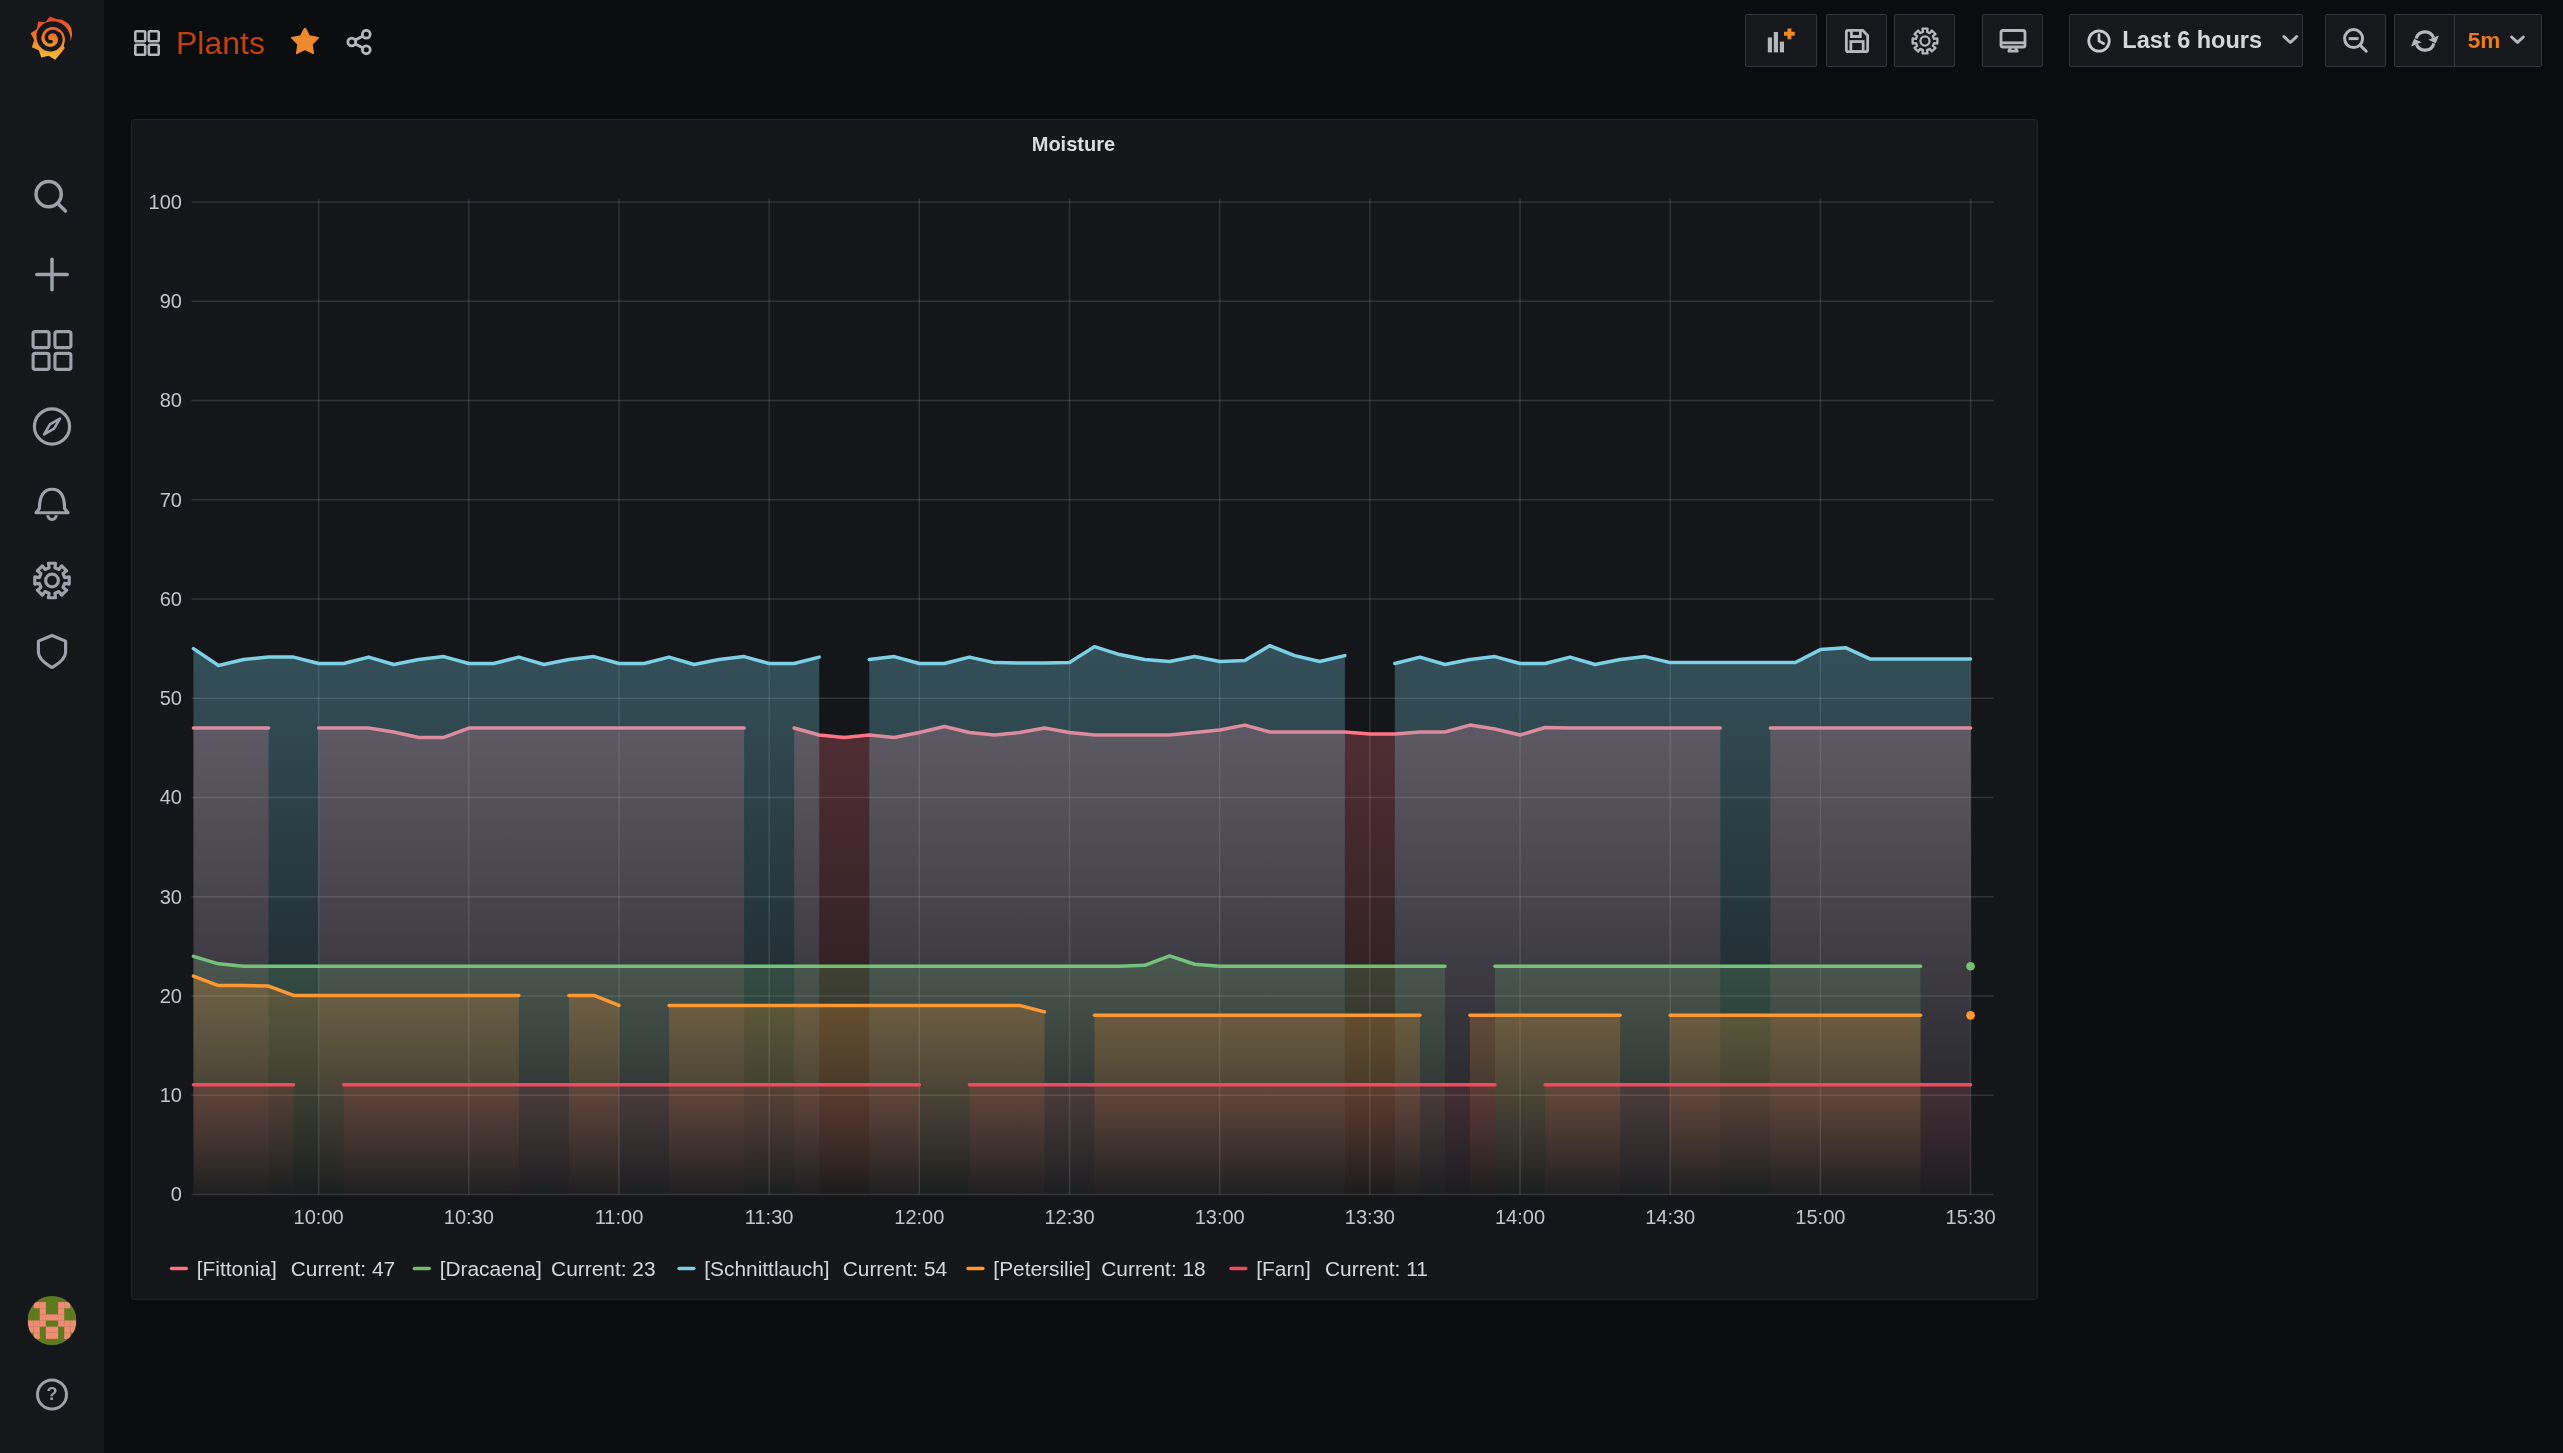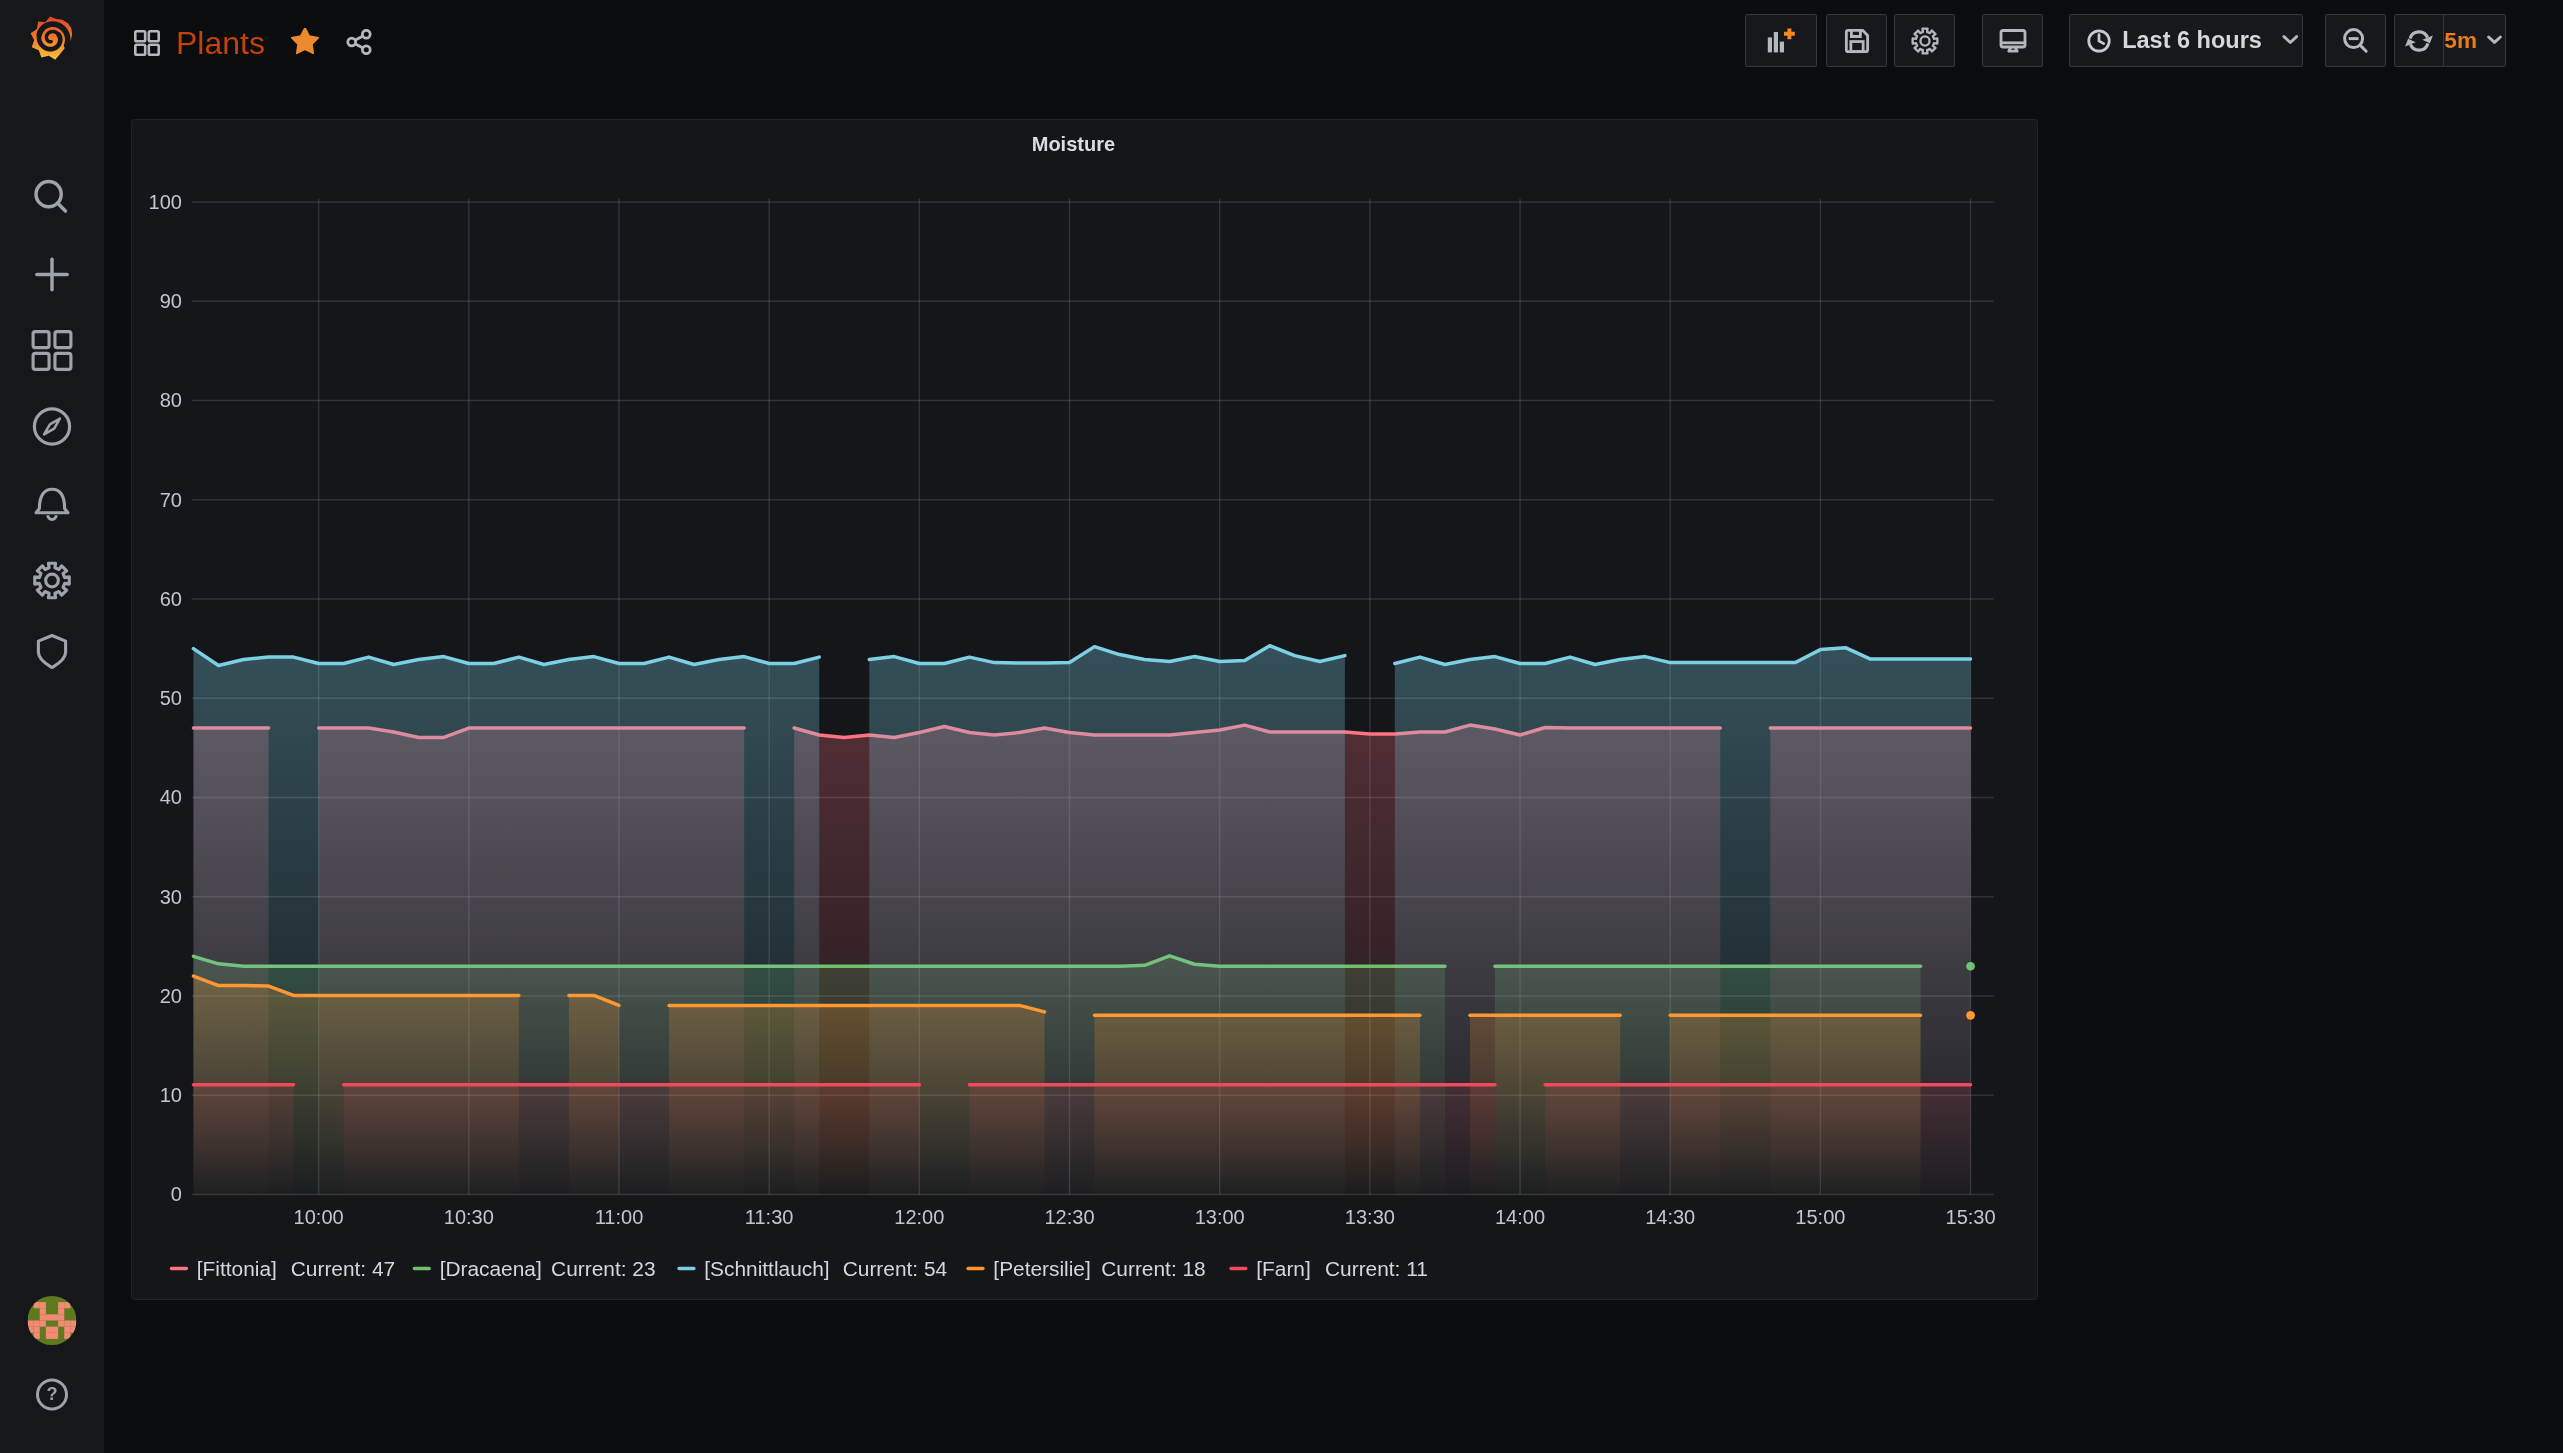--- a/index.html
+++ b/index.html
@@ -123,38 +123,38 @@
       <circle cx="17.0" cy="17.0" r="5.1408" fill="none" stroke="#b4b7bd" stroke-width="2.6"></circle>
     </svg>
   </div>
 <div class="btn" style="left:1982px;width:61px">
     <svg width="30" height="30" viewBox="0 0 34 34" style="">
       <rect x="3.4000000000000004" y="5.1" width="27.200000000000003" height="18.700000000000003" rx="2.3800000000000003" fill="none" stroke="#b4b7bd" stroke-width="3.2"></rect>
       <line x1="4.08" y1="19.040000000000003" x2="29.92" y2="19.040000000000003" stroke="#b4b7bd" stroke-width="3.2"></line>
       <path d="M 14.28 24.48 L 12.24 28.56 L 21.76 28.56 L 19.72 24.48" fill="none" stroke="#b4b7bd" stroke-width="3.2" stroke-linejoin="round"></path>
     </svg>
   </div>
-<div class="btn" style="left:2069px;width:234px;justify-content:space-between;padding-left:15.7px">
+<div class="btn" style="left:2069px;width:234px;justify-content:flex-end;padding-left:15.7px">
     <svg width="26" height="26" viewBox="0 0 30 30" style="">
       <circle cx="15.0" cy="15.0" r="11.8" fill="none" stroke="#c7cad1" stroke-width="3.2"></circle>
       <path d="M 15.0 7.800000000000001 L 15.0 15.0 L 20.400000000000002 18.0" fill="none" stroke="#c7cad1" stroke-width="3.2" stroke-linecap="round"></path>
     </svg>
     <span style="font-size:23.5px;font-weight:bold;color:#d5d7db;margin-left:10.4px">Last 6 hours</span>
     <span style="margin-left:17.4px"><svg width="22.6" height="22.6" viewBox="0 0 26 26" style="">
         <path d="M 5.72 9.88 L 13.0 16.64 L 20.28 9.88" fill="none" stroke="#b4b7bd" stroke-width="3.4" stroke-linecap="round" stroke-linejoin="round"></path>
       </svg></span>
   </div>
 <div class="btn" style="left:2325px;width:61px">
     <svg width="30" height="30" viewBox="0 0 34 34" style="">
       <circle cx="14.28" cy="14.28" r="10.2" fill="none" stroke="#b4b7bd" stroke-width="3.4"></circle>
       <line x1="8.669999999999998" y1="14.28" x2="19.89" y2="14.28" stroke="#b4b7bd" stroke-width="3.4"></line>
       <line x1="21.624" y1="21.624" x2="28.56" y2="28.56" stroke="#b4b7bd" stroke-width="3.4" stroke-linecap="round"></line>
     </svg>
   </div>
-<div class="btn" style="left:2394px;width:112px">
+<div class="btn" style="left:2394px;width:148px">
     <span style="display:flex;align-items:center;justify-content:center;width:59px;height:100%">
       <svg width="28" height="28" viewBox="0 0 32 32" style="">
         <path d="M 5.8 13.4 A 10.56 10.56 0 0 1 25.8 12.1" fill="none" stroke="#b4b7bd" stroke-width="3.6"></path>
         <path d="M 26.2 18.6 A 10.56 10.56 0 0 1 6.2 19.9" fill="none" stroke="#b4b7bd" stroke-width="3.6"></path>
         <polygon points="28.4,18.6 31.9,9.7 19.8,14.5" fill="#b4b7bd"></polygon>
         <polygon points="3.6,13.4 0.1,22.3 12.2,17.5" fill="#b4b7bd"></polygon>
       </svg>
     </span>
     <span style="display:flex;align-items:center;justify-content:center;flex:1;height:100%;border-left:1.3px solid #34373d">
       <span style="font-size:22.6px;font-weight:bold;color:#EB7B18">5m</span>

